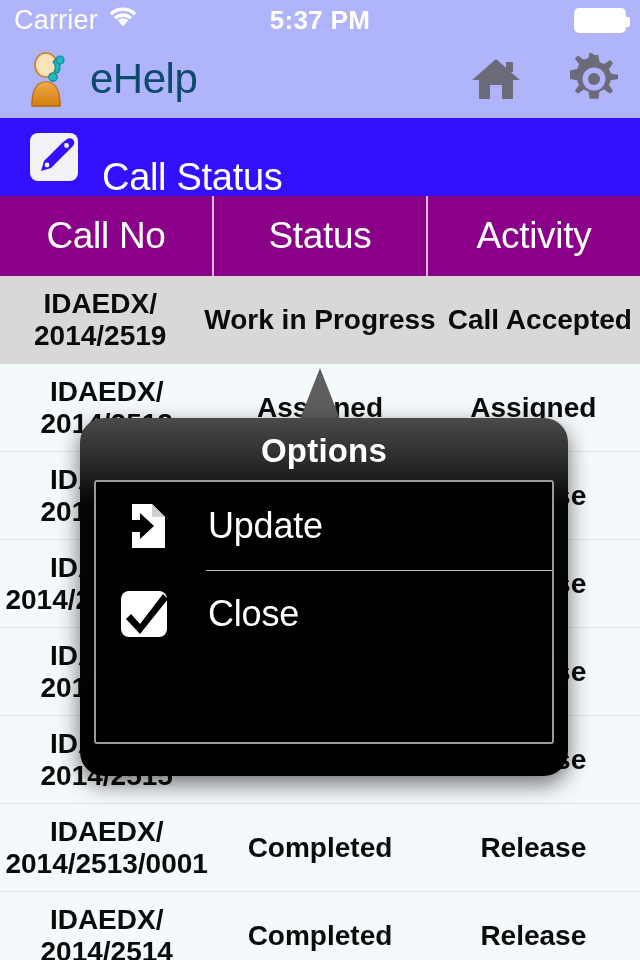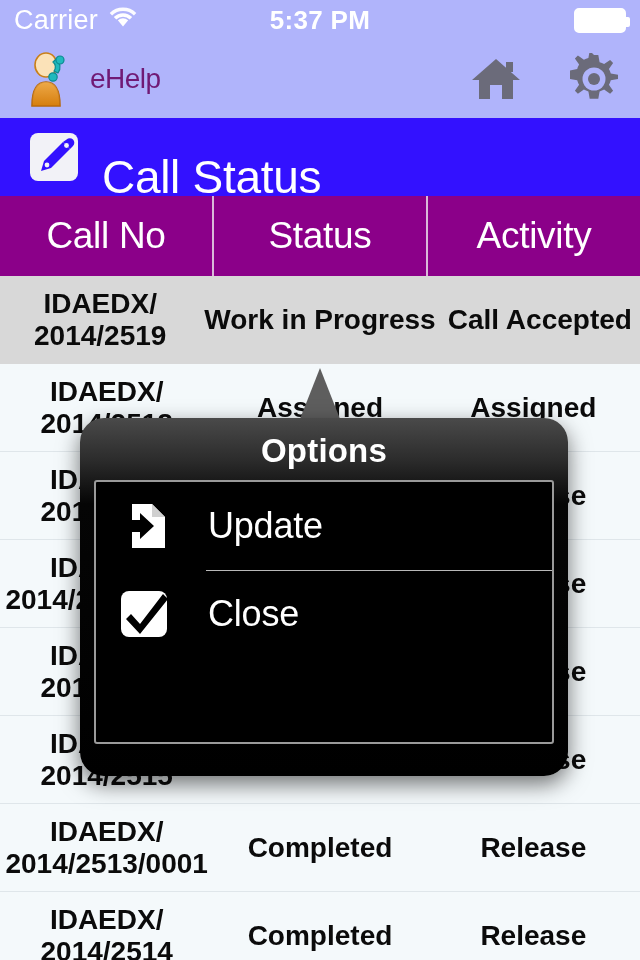--- a/index.html
+++ b/index.html
@@ -46,36 +46,36 @@
 
   
   #app-header {
     height: 78px;
     background: #b0b4fb;
     display: flex; align-items: center;
     padding: 0 20px 0 28px;
   }
   #app-logo { width: 42px; height: 56px; flex: none; }
   #app-title {
-    font-size: 28px; color: #701a75; margin-left: 20px;
+    font-size: 42px; color: #0c4a6e; margin-left: 20px;
     letter-spacing: -.5px; line-height: 1;
   }
   #header-actions { margin-left: auto; display: flex; align-items: center; gap: 46px; }
   .header-icon { width: 52px; height: 52px; display: block; }
 
   
   #section-bar {
     height: 78px;
     background: #3311ff;
     display: flex; align-items: center;
     padding: 0 28px;
   }
   #section-icon { width: 52px; height: 52px; flex: none; }
   #section-title {
-    font-size: 46px; color: #ffffff; margin-left: 22px; line-height: 1;
+    font-size: 38px; color: #ffffff; margin-left: 22px; line-height: 1;
     letter-spacing: -.3px;
     margin-top: 40px;
   }
 
   
   #table-header {
     height: 80px;
     background: #8b0089;
     display: flex;
   }

